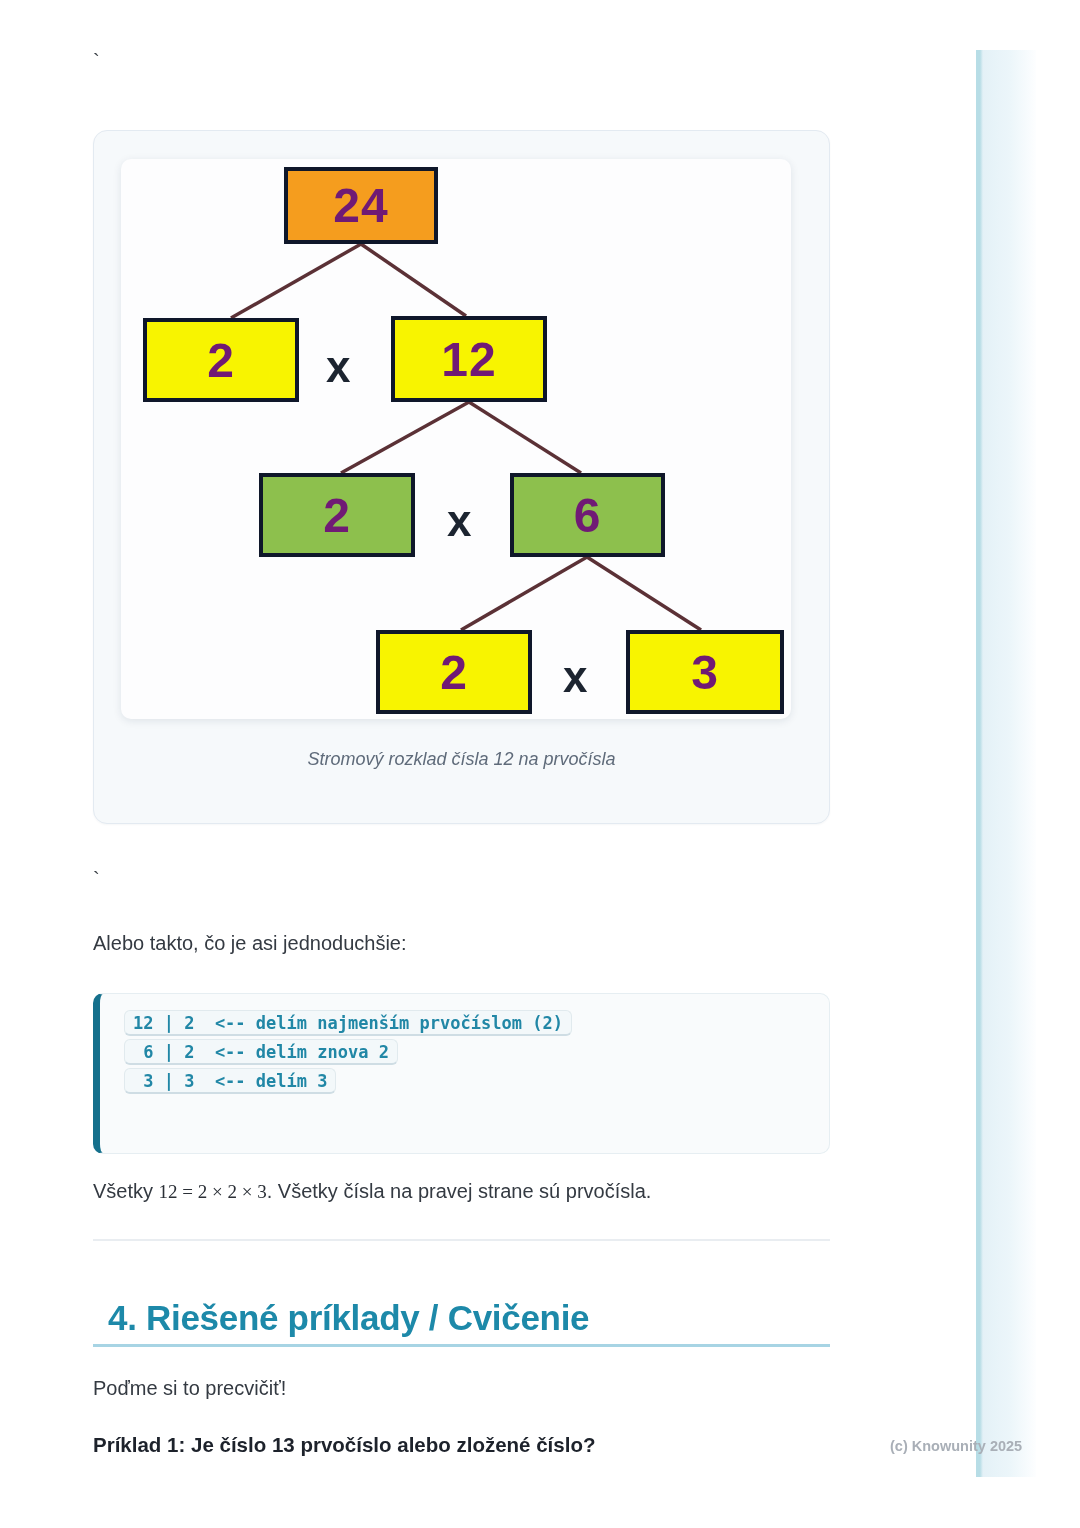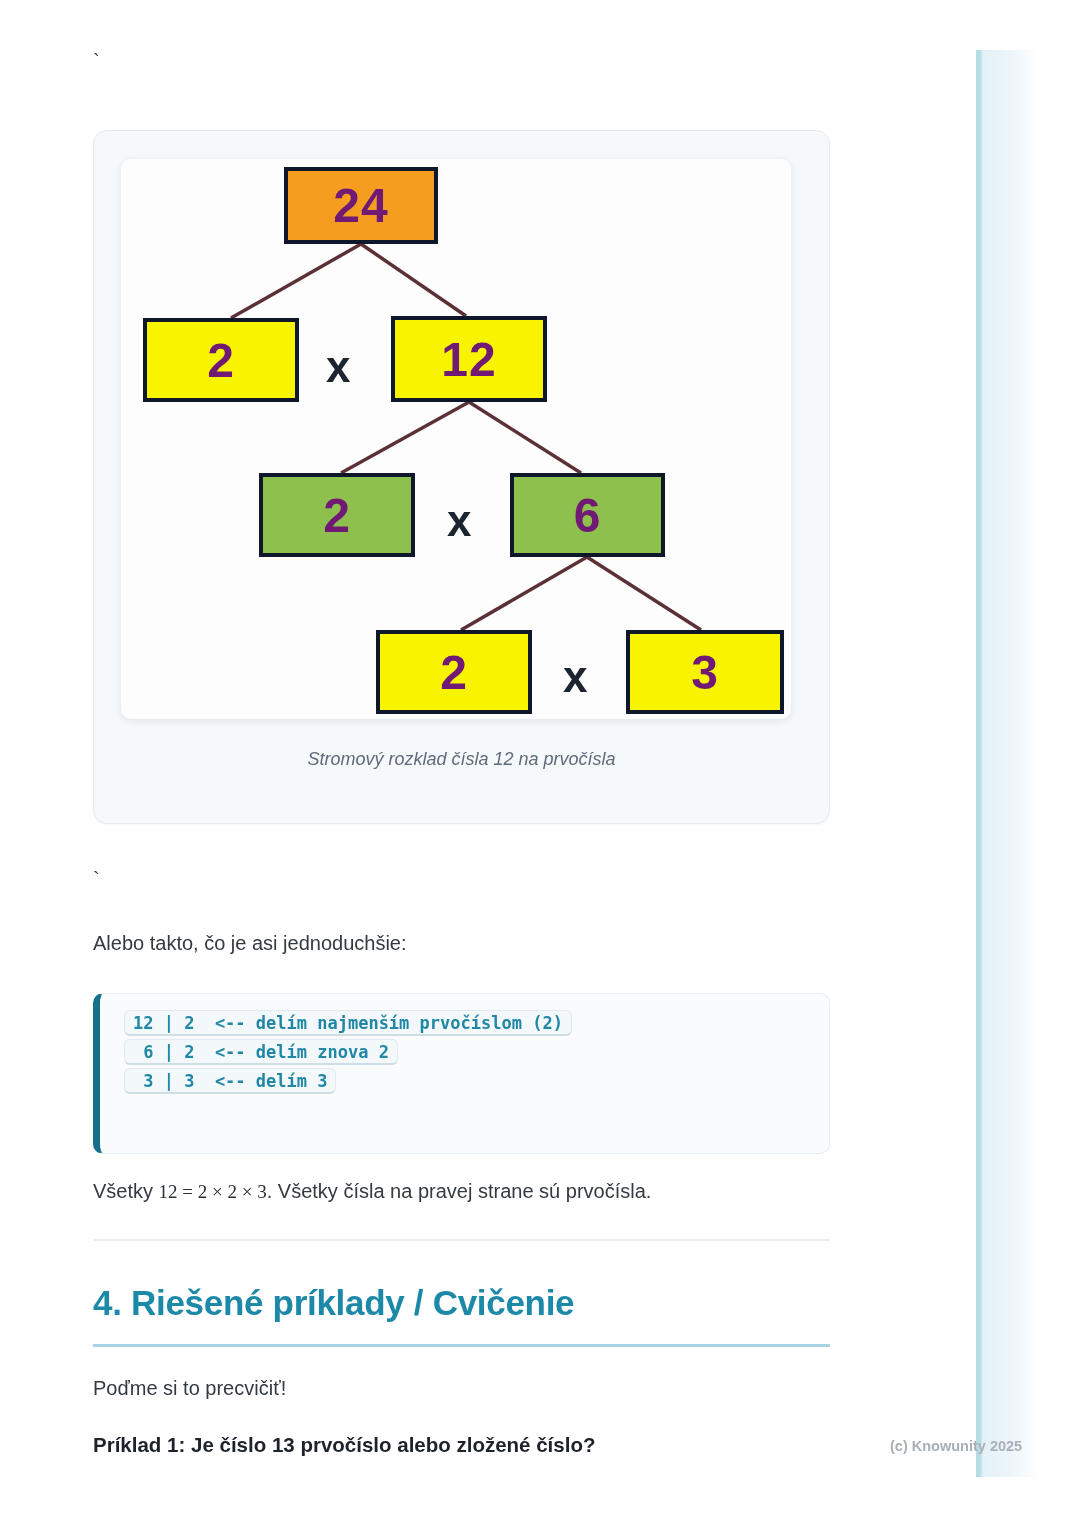--- a/index.html
+++ b/index.html
@@ -39,21 +39,21 @@
         background:#f9fbfc;border:1px solid #e6eef2;border-left:7px solid #15708c;
         border-radius:10px;padding:16px 0 0 24px;
         display:flex;flex-direction:column;align-items:flex-start;gap:3px;}
   .codeline{display:inline-block;white-space:pre;
         font-family:"DejaVu Sans Mono","Liberation Mono",monospace;
         font-size:17px;font-weight:bold;color:#2187a6;line-height:22px;
         background:#f3f8fa;border:1px solid #e1eaee;border-bottom:2px solid #cfdde4;
         border-radius:6px;padding:1px 8px 0 8px;}
 
   .divider{position:absolute;left:93px;top:1239px;width:737px;height:2px;background:#e9edf1;border:0;margin:0;}
-  .heading{position:absolute;left:93px;top:1283px;margin:0;width:737px;
+  .heading{position:absolute;left:93px;top:1283px;margin:15px;width:737px;
         font-size:35px;font-weight:bold;color:#1d89a9;letter-spacing:-0.3px;}
   .heading-rule{position:absolute;left:93px;top:1344px;width:737px;height:3px;background:#a7d4e4;}
 
   
   .side-strip{position:absolute;left:976px;top:50px;width:60px;height:1427px;z-index:1;
         background:linear-gradient(90deg,#b7dde6 0px,#b7dde6 4px,#e4f1f7 7px,#ecf6fa 58%,#fdfeff 100%);}
   .watermark{position:absolute;left:890px;top:1438px;z-index:2;
         font-size:14.5px;color:#a9afb7;font-weight:bold;}
 </style>
 </head>

